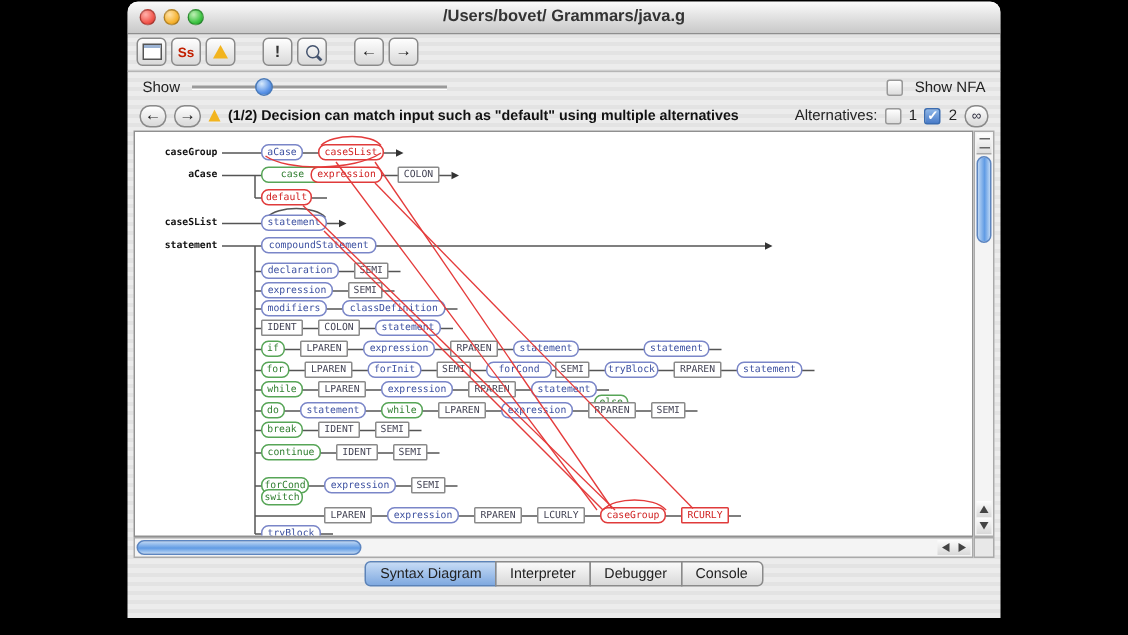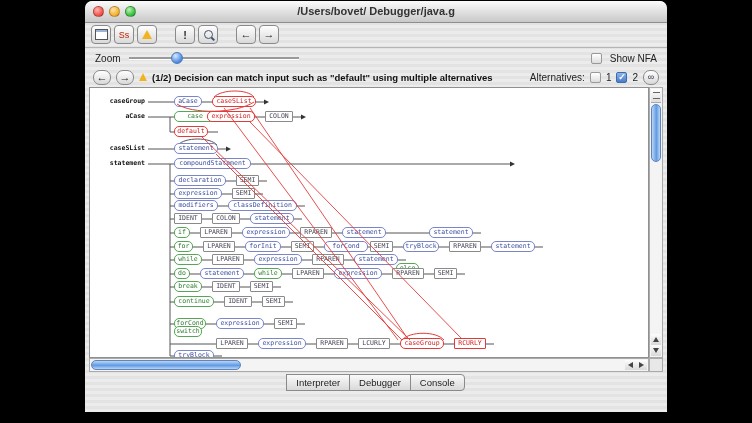--- a/index.html
+++ b/index.html
@@ -18,21 +18,21 @@
   .tl.red{left:8px;background:radial-gradient(circle at 35% 30%,#ffb3ad,#f2544a 65%,#c93a32);}
   .tl.yellow{left:24px;background:radial-gradient(circle at 35% 30%,#ffe2a8,#f6b22e 65%,#cf8f1f);}
   .tl.green{left:40px;background:radial-gradient(circle at 35% 30%,#c0f0b6,#39c23f 65%,#2a9a33);}
   
   .toolbar{position:absolute;left:0;right:0;top:21px;height:25px;display:flex;align-items:center;padding:0 6px;gap:3px;}
   .tbtn{width:20px;height:19px;border:1px solid #8a8a8a;border-radius:4px;
     background:linear-gradient(#fefefe,#d9d9d9);display:flex;align-items:center;justify-content:center;box-sizing:border-box;}
   .tb-gap{width:12px;}
   .i-panel{width:11px;height:9px;border:1px solid #555;position:relative;background:#fff;}
   .i-panel::after{content:"";position:absolute;left:0;right:0;top:0;height:2px;background:#9bb3d4;}
-  .i-ss{font-size:9px;font-weight:normal;color:#c22000;}
+  .i-ss{font-size:9px;font-weight:bold;color:#c22000;}
   .i-warn{width:0;height:0;border-left:5px solid transparent;border-right:5px solid transparent;border-bottom:9px solid #f2b41e;}
   .i-warn-sm{width:0;height:0;border-left:4px solid transparent;border-right:4px solid transparent;border-bottom:8px solid #f2b41e;}
   .i-excl{font-size:11px;font-weight:bold;color:#333;}
   .i-mag{width:7px;height:7px;border:1.5px solid #44536e;border-radius:50%;position:relative;}
   .i-mag::after{content:"";position:absolute;width:4px;height:1.5px;background:#44536e;right:-3px;bottom:-1px;transform:rotate(45deg);}
   .i-arrow{font-size:11px;font-weight:bold;color:#222;line-height:1;}
   
   .zoomrow{position:absolute;left:0;right:0;top:46px;height:20px;display:flex;align-items:center;padding:0 10px;gap:8px;
     border-top:1px solid #b5b5b5;}
   .lbl{font-size:10px;color:#222;}
@@ -100,21 +100,21 @@
 </head>
 <body>
 
 <div class="stage">
   <div class="window">
 
     <div class="titlebar">
       <span class="tl red"></span>
       <span class="tl yellow"></span>
       <span class="tl green"></span>
-      <div class="title">/Users/bovet/ Debugger/java.g</div>
+      <div class="title">/Users/bovet/ Grammars/java.g</div>
     </div>
 
     <div class="toolbar">
       <div class="tbtn">
           <span class="i-panel"></span>
         </div>
       <div class="tbtn">
           <span class="i-ss">Ss</span>
         </div>
       <div class="tbtn">
@@ -130,21 +130,21 @@
       <div class="tb-gap"></div>
       <div class="tbtn">
           <span class="i-arrow">←</span>
         </div>
       <div class="tbtn">
           <span class="i-arrow">→</span>
         </div>
     </div>
 
     <div class="zoomrow">
-      <span class="lbl">Zoom</span>
+      <span class="lbl">Show</span>
       <div class="slider">
         <div class="slider-track"></div>
         <div class="slider-thumb"></div>
       </div>
       <div class="spacer"></div>
       <span class="cb"></span>
       <span class="lbl">Show NFA</span>
     </div>
 
     <div class="warnrow">
@@ -293,20 +293,21 @@
             <span class="tri-left"></span>
           </div>
         <div class="harr right">
             <span class="tri-right"></span>
           </div>
       </div>
       <div class="scorner"></div>
     </div>
 
     <div class="tabsrow">
+      <div class="tab first selected">Syntax Diagram</div>
       <div class="tab">Interpreter</div>
       <div class="tab">Debugger</div>
       <div class="tab last">Console</div>
     </div>
 
 
   </div>
 </div>
 
 </body></html>

